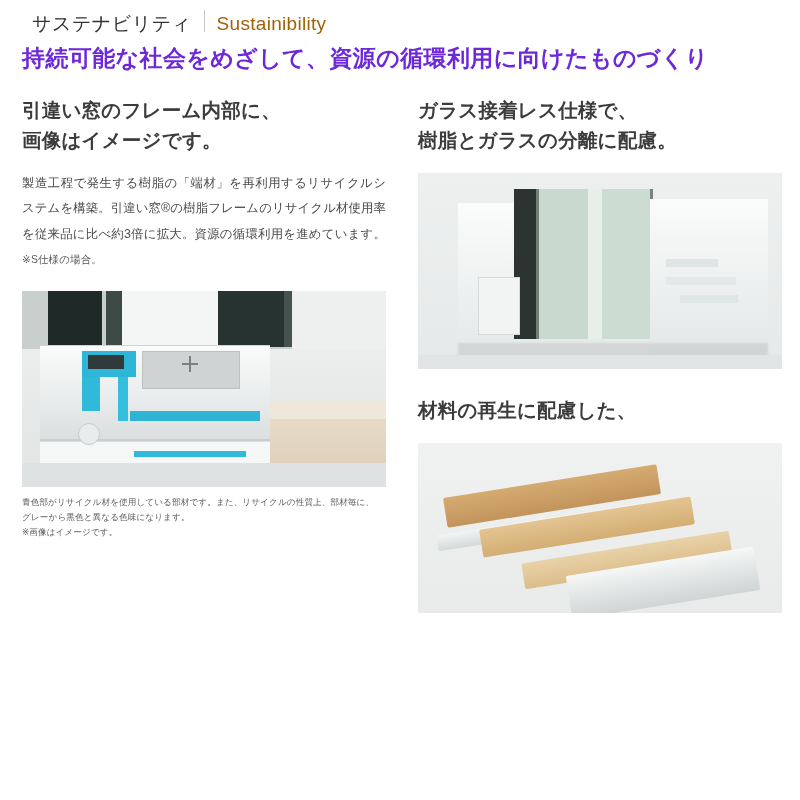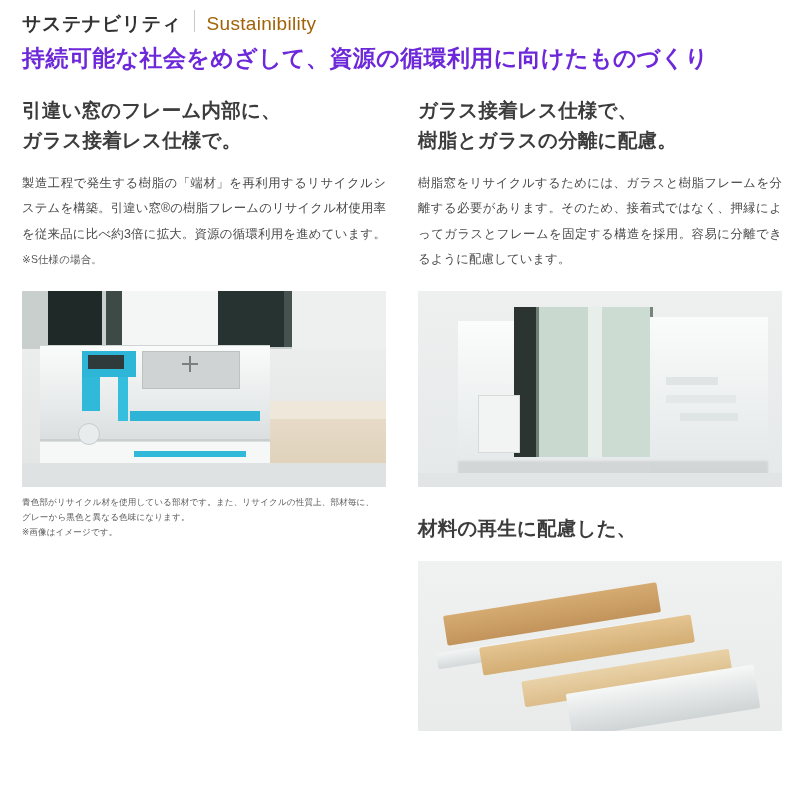--- a/index.html
+++ b/index.html
@@ -9,21 +9,21 @@
     font-family:"Liberation Sans","DejaVu Sans",sans-serif;
     color:#333333;
     overflow:hidden;
     position:relative;
   }
   .page{width:800px;height:800px;position:relative;box-sizing:border-box;padding:0 22px;}
 
   
   .header{display:flex;align-items:flex-end;gap:0;padding-top:10px;}
   .header .jp{
-    font-size:19px;font-weight:bold;color:#333;letter-spacing:0.5px;line-height:1;
+    font-size:19px;font-weight:normal;color:#333;letter-spacing:0.5px;line-height:1;margin-left:10px;
   }
   .header .divider{
     width:1px;height:22px;background:#c8c8c8;margin:0 12px 1px 12px;
   }
   .header .en{
     font-size:19px;color:#a16207;font-weight:normal;line-height:1;letter-spacing:0.3px;
   }
 
   .headline{
     margin-top:12px;
@@ -147,21 +147,21 @@
   </div>
 
   <div class="headline">持続可能な社会をめざして、資源の循環利用に向けたものづくり</div>
 
   <div class="columns">
 
     <div class="col">
 
       <h3 class="block-title">
         <span>引違い窓のフレーム内部に、</span><br>
-        <span>ガラス接着レス仕様で。</span>
+        <span>画像はイメージです。</span>
       </h3>
 
       <p class="block-body"><span>製造工程で発生する樹脂の「端材」を再利用するリサイクルシステムを構築。引違い窓®の樹脂フレームのリサイクル材使用率を従来品に比べ約3倍に拡大。資源の循環利用を進めています。</span><span class="note">※S仕様の場合。</span></p>
 
       <div class="photo photo-1">
         <div class="p1-bg"></div>
         <div class="p1-topdark"></div>
         <div class="p1-glass-a"></div>
         <div class="p1-glass-b"></div>
         <div class="p1-white-mull"></div>
@@ -194,21 +194,20 @@
 
     </div>
 
     <div class="col">
 
       <h3 class="block-title">
         <span>ガラス接着レス仕様で、</span><br>
         <span>樹脂とガラスの分離に配慮。</span>
       </h3>
 
-      <p class="block-body">樹脂窓をリサイクルするためには、ガラスと樹脂フレームを分離する必要があります。そのため、接着式ではなく、押縁によってガラスとフレームを固定する構造を採用。容易に分離できるように配慮しています。</p>
 
       <div class="photo photo-2">
         <div class="p2-bg"></div>
         <div class="p2-white-l"></div>
         <div class="p2-dark-strip"></div>
         <div class="p2-glassblock"></div>
         <div class="p2-glassblock2"></div>
         <div class="p2-glassblock3"></div>
         <div class="p2-white-r"></div>
         <div class="p2-notch1"></div>

